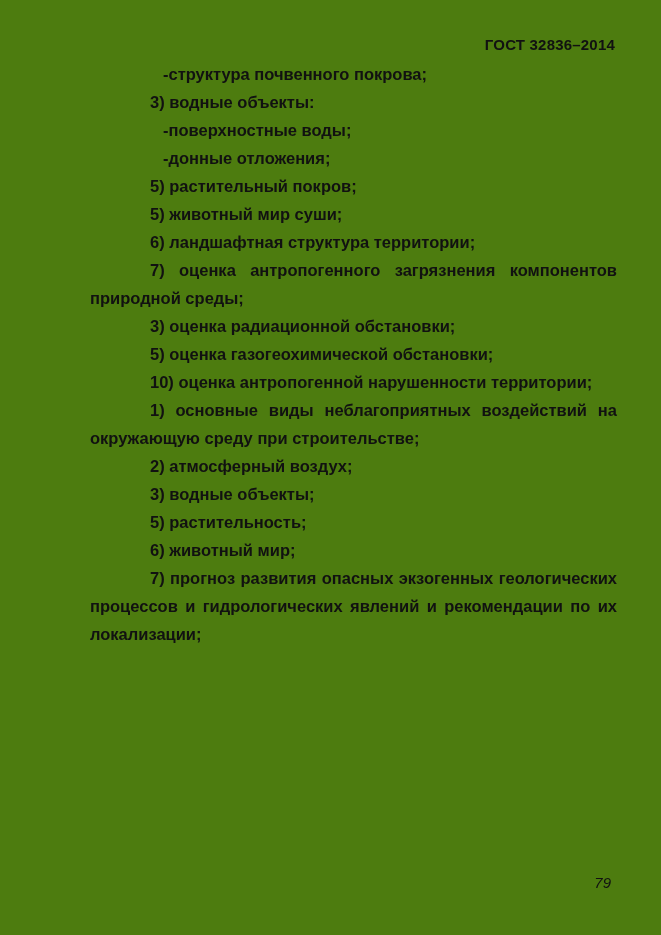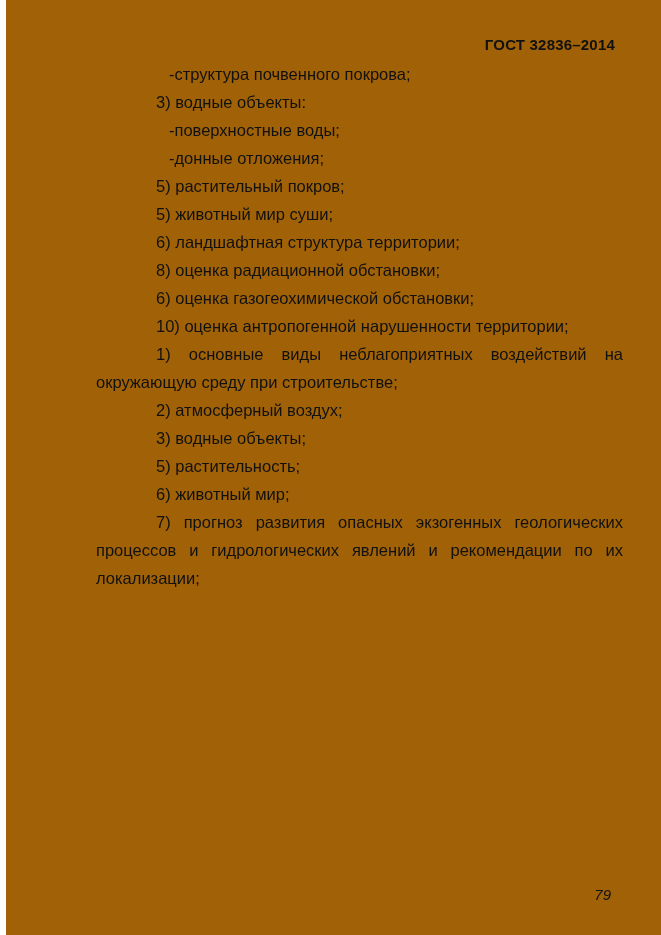--- a/index.html
+++ b/index.html
@@ -11,22 +11,21 @@
       width: 661px;
       height: 935px;
       position: relative;
       font-family: "Liberation Sans", sans-serif;
       color: #111111;
       overflow: hidden;
     }
     .page {
       position: absolute;
       inset: 0;
-      background: #a16207;
-      margin-left: 6px;
+      background: #4d7c0f;
     }
     .doc-header {
       position: absolute;
       top: 36px;
       left: 90px;
       right: 46px;
       text-align: right;
       font-weight: bold;
       font-size: 15px;
       letter-spacing: 0.2px;
@@ -35,38 +34,39 @@
       position: absolute;
       top: 60px;
       left: 90px;
       width: 527px;
       font-size: 16.5px;
       line-height: 28px;
     }
     .para {
       margin: 0;
       padding: 0;
+      font-weight: bold;
     }
     .para.dash {
       text-indent: 73px;
     }
     .para.num {
       text-indent: 60px;
     }
     .para.num-wrap {
       text-indent: 60px;
       text-align: justify;
     }
     .para.letter-wrap {
       text-indent: 40px;
       text-align: justify;
     }
     .doc-footer {
       position: absolute;
-      bottom: 32px;
+      bottom: 44px;
       left: 90px;
       right: 50px;
       text-align: right;
       font-size: 15px;
       font-style: italic;
     }
   </style>
 </head>
 <body>
 
@@ -77,22 +77,23 @@
   </header>
 
   <section class="body-text" id="paragraphs">
       <p class="para dash">-структура почвенного покрова;</p>
       <p class="para num">3) водные объекты:</p>
       <p class="para dash">-поверхностные воды;</p>
       <p class="para dash">-донные отложения;</p>
       <p class="para num">5) растительный покров;</p>
       <p class="para num">5) животный мир суши;</p>
       <p class="para num">6) ландшафтная структура территории;</p>
-      <p class="para num">8) оценка радиационной обстановки;</p>
-      <p class="para num">6) оценка газогеохимической обстановки;</p>
+      <p class="para num-wrap">7) оценка антропогенного загрязнения компонентов природной среды;</p>
+      <p class="para num">3) оценка радиационной обстановки;</p>
+      <p class="para num">5) оценка газогеохимической обстановки;</p>
       <p class="para num">10) оценка антропогенной нарушенности территории;</p>
       <p class="para num-wrap">1) основные виды неблагоприятных воздействий на окружающую среду при строительстве;</p>
       <p class="para num">2) атмосферный воздух;</p>
       <p class="para num">3) водные объекты;</p>
       <p class="para num">5) растительность;</p>
       <p class="para num">6) животный мир;</p>
       <p class="para num-wrap">7) прогноз развития опасных экзогенных геологических процессов и гидрологических явлений и рекомендации по их локализации;</p>
     </section>
 
   <footer class="doc-footer">

